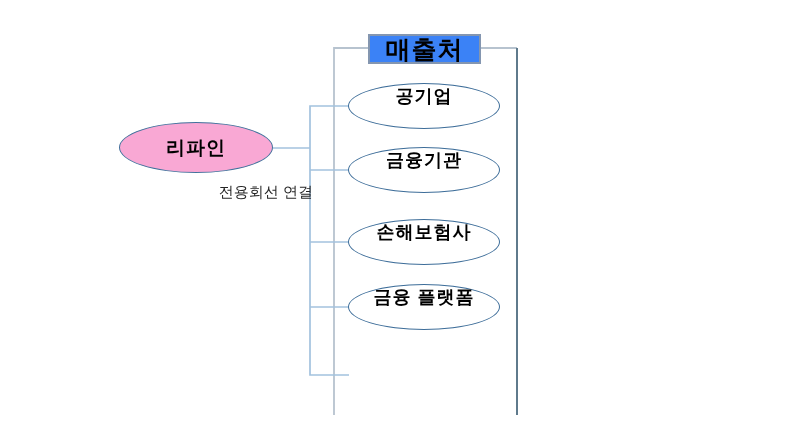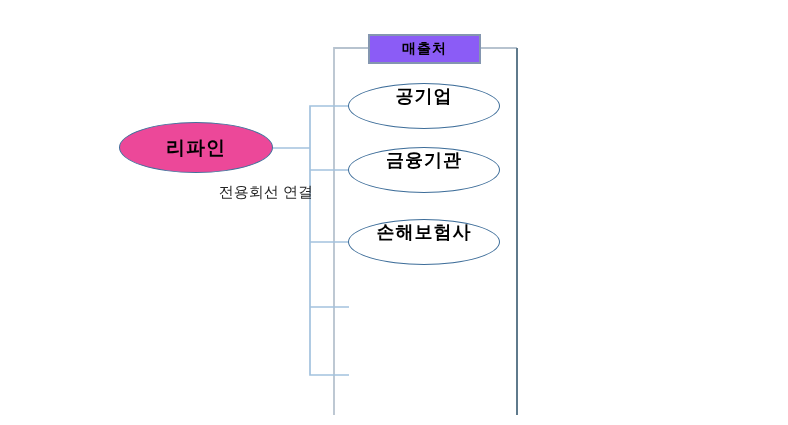--- a/index.html
+++ b/index.html
@@ -6,27 +6,27 @@
   .canvas{
     position:relative;
     width:788px;height:425px;
     background:#ffffff;
     font-family:"Liberation Sans","DejaVu Sans",sans-serif;
     overflow:hidden;
   }
   svg.lines{position:absolute;left:0;top:0;}
   .header-box{
     position:absolute;left:368px;top:34px;width:113px;height:30px;
-    background:#8b5cf6;border:2px solid #8496B0;box-sizing:border-box;
+    background:#3b82f6;border:2px solid #8496B0;box-sizing:border-box;
     display:flex;align-items:center;justify-content:center;
-    font-weight:bold;font-size:14px;color:#000000;letter-spacing:1px;
+    font-weight:bold;font-size:25px;color:#000000;letter-spacing:1px;
   }
   .source-ellipse{
     position:absolute;left:119px;top:122px;width:154px;height:51px;
-    background:#ec4899;border:1.5px solid #41719C;border-radius:50%;
+    background:#f9a8d4;border:1.5px solid #41719C;border-radius:50%;
     box-sizing:border-box;
     display:flex;align-items:center;justify-content:center;
     font-weight:bold;font-size:19px;color:#000000;letter-spacing:1px;
   }
   .link-label{
     position:absolute;left:213px;top:183px;width:100px;
     font-size:15px;color:#262626;white-space:nowrap;text-align:right;
   }
   .node-ellipse{
     position:absolute;left:348px;width:152px;height:46px;
@@ -73,14 +73,17 @@
 
   <div class="node-ellipse n0">
     <span>공기업</span>
   </div>
   <div class="node-ellipse n1">
     <span>금융기관</span>
   </div>
   <div class="node-ellipse n2">
     <span>손해보험사</span>
   </div>
+  <div class="node-ellipse n3">
+    <span>금융 플랫폼</span>
+  </div>
 
 </div>
 
 </body></html>

